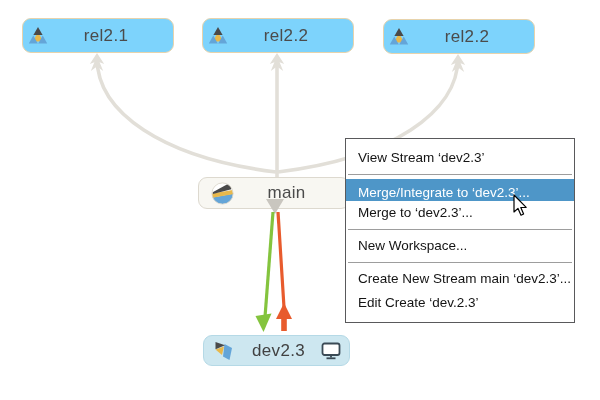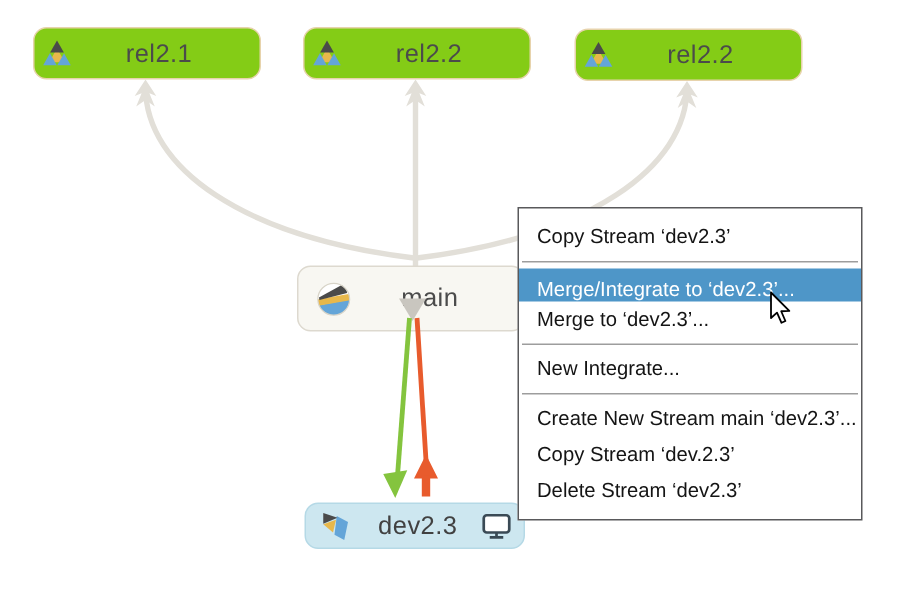--- a/index.html
+++ b/index.html
@@ -4,24 +4,24 @@
 <style>
   html,body{margin:0;padding:0;background:#ffffff;}
   #canvas{position:relative;width:600px;height:400px;background:#ffffff;overflow:hidden;
           font-family:"Liberation Sans",sans-serif;}
   svg.layer{position:absolute;left:0;top:0;pointer-events:none;}
   .z0{z-index:0;} .z2{z-index:2;} .z5{z-index:5;}
 
   .node{position:absolute;display:flex;align-items:center;border-radius:9px;z-index:1;
         box-sizing:border-box;color:#4b4b4b;font-size:17px;}
   .node .lbl{flex:1;text-align:center;letter-spacing:.3px;}
-  .rel{left:0;top:18px;width:152px;height:35px;background:#84cc16;border:1.5px solid #e7d3ac;
+  .rel{left:0;top:18px;width:152px;height:35px;background:#7dd3fc;border:1.5px solid #e7d3ac;
        padding:0 10px 0 4px;}
   #rel21{left:22px;} #rel22a{left:202px;} #rel22b{left:383px;top:19px;}
-  .mainbox{left:198px;top:177px;width:152px;height:44px;background:#f8f7f2;
+  .mainbox{left:198px;top:177px;width:152px;height:32px;background:#f8f7f2;
        border:1.5px solid #ddd9cf;padding:0 10px 0 12px;align-items:center;}
   .devbox{left:203px;top:335px;width:147px;height:31px;background:#cde7f0;
        border:1.5px solid #b5d9e6;padding:0 8px 0 9px;color:#414141;}
   .icon{display:inline-flex;align-items:center;justify-content:center;}
 
   
   .menu{position:absolute;left:345px;top:138px;width:230px;background:#ffffff;
         border:1.5px solid #59595b;z-index:4;box-sizing:border-box;
         padding:7px 0 7px 0;font-size:13.5px;color:#141414;}
   .mi{height:24px;line-height:24px;padding:0 12px;white-space:nowrap;cursor:default;}
@@ -129,29 +129,28 @@
       <polygon points="255.5,316 271.5,313.5 263.5,332" fill="#84c43e"></polygon>
     </g>
     <g>
       <line x1="278" y1="212" x2="284" y2="307" stroke="#e85b2d" stroke-width="3.2"></line>
       <polygon points="284,303 276,319 292,319" fill="#e85b2d"></polygon>
       <rect x="281.2" y="317" width="5.6" height="14" fill="#e85b2d"></rect>
     </g>
   </svg>
 
   <div class="menu">
-    <div class="mi">Copy Stream ‘dev2.3’</div>
+    <div class="mi">View Stream ‘dev2.3’</div>
     <hr class="msep">
     <div class="mi hl">Merge/Integrate to ‘dev2.3’...</div>
     <div class="mi">Merge to ‘dev2.3’...</div>
     <hr class="msep">
-    <div class="mi">New Integrate...</div>
+    <div class="mi">New Workspace...</div>
     <hr class="msep">
     <div class="mi">Create New Stream main ‘dev2.3’...</div>
-    <div class="mi">Copy Stream ‘dev.2.3’</div>
-    <div class="mi">Delete Stream ‘dev2.3’</div>
+    <div class="mi">Edit Create ‘dev.2.3’</div>
   </div>
 
   <svg class="layer z5" width="600" height="400">
     <path transform="translate(514,195)" d="M0,0 L0,17 L4,13.4 L7,20.2 L9.6,19 L6.8,12.5 L12.2,12.3 Z" fill="#ffffff" stroke="#000000" stroke-width="1.2" stroke-linejoin="round"></path>
   </svg>
 
 </div>
 
 </body></html>

